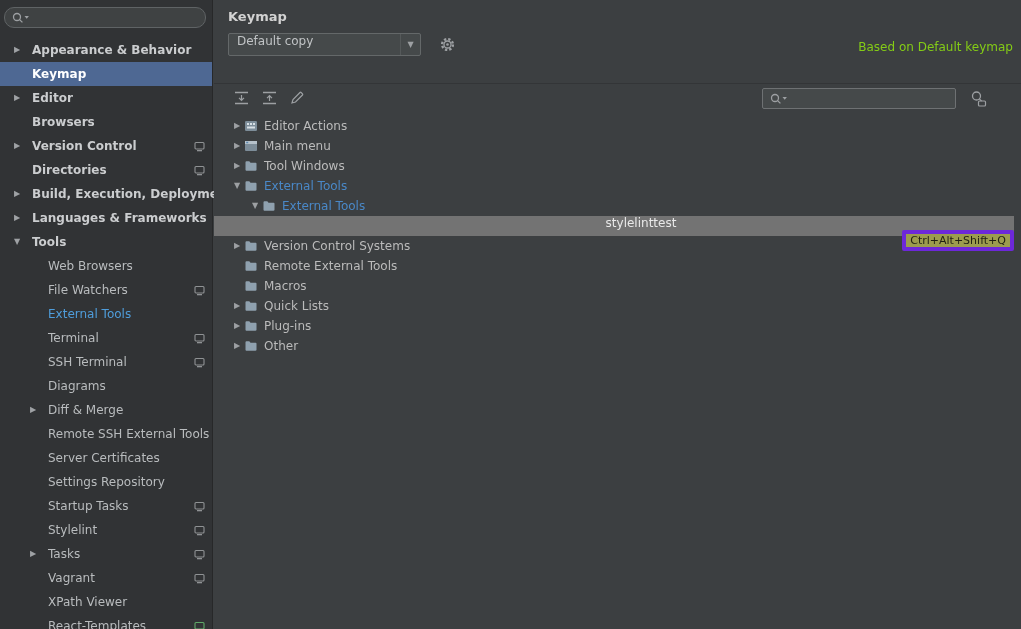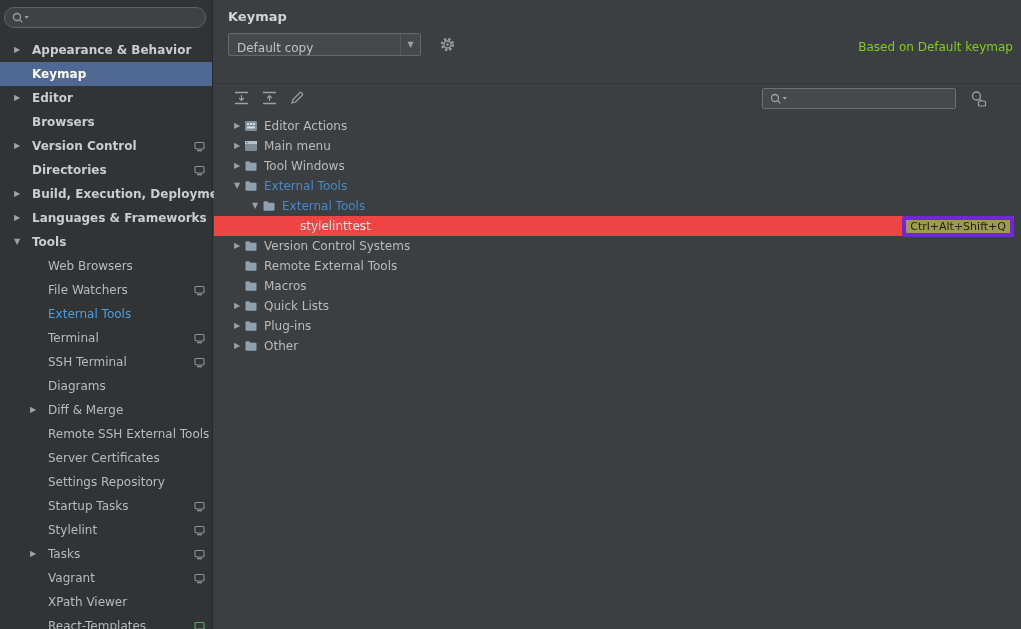--- a/index.html
+++ b/index.html
@@ -60,21 +60,21 @@
 
   
   .main { position:absolute; left:214px; top:0; right:0; bottom:0; background:#3c3f41; }
   .page-title {
     position:absolute; left:14px; top:9px;
     font-weight:bold; font-size:13px; color:#d2d2d2;
   }
   .combo {
     position:absolute; left:14px; top:33px; width:193px; height:23px;
     background:#45494a; border:1px solid #646869; border-radius:2px;
-    display:flex; align-items:flex-end; padding-left:8px; cursor:pointer;
+    display:flex; align-items:flex-start; padding-left:8px; cursor:pointer;
   }
   .combo-value { flex:1; color:#c0c3c5; }
   .combo-arrow {
     width:20px; flex:none; text-align:center;
     font-size:8px; color:#9da0a3; border-left:1px solid #55595a;
     line-height:21px; height:21px;
   }
   .gear-button {
     position:absolute; left:222px; top:36px; width:22px; height:20px;
     display:flex; align-items:center; justify-content:center; cursor:pointer;
@@ -109,21 +109,21 @@
   .trow .tarrow {
     width:14px; flex:none; text-align:center;
     font-size:8px; color:#9da0a3; line-height:1;
   }
   .trow .ticon { width:18px; flex:none; display:flex; align-items:center; }
   .trow .tlbl { padding-left:2px; color:#bbbbbb; }
   .trow.ind0 { padding-left:16px; }
   .trow.ind1 { padding-left:34px; }
   .trow.ind2 { padding-left:52px; }
   .trow.accent .tlbl { color:#4a88c7; }
-  .trow.selected { background:#ef4444; }
+  .trow.selected { background:#737373;flex-direction:column; }
   .trow.selected .tlbl { color:#e9e9e9; }
   .shortcut-badge {
     margin-left:auto; flex:none;
     background:#9c9c4e; color:#1f1f12;
     border:4px solid #6d28d9; border-radius:2px;
     font-size:11px; line-height:13px; padding:0 4px;
   }
 </style>
 </head>
 <body>

